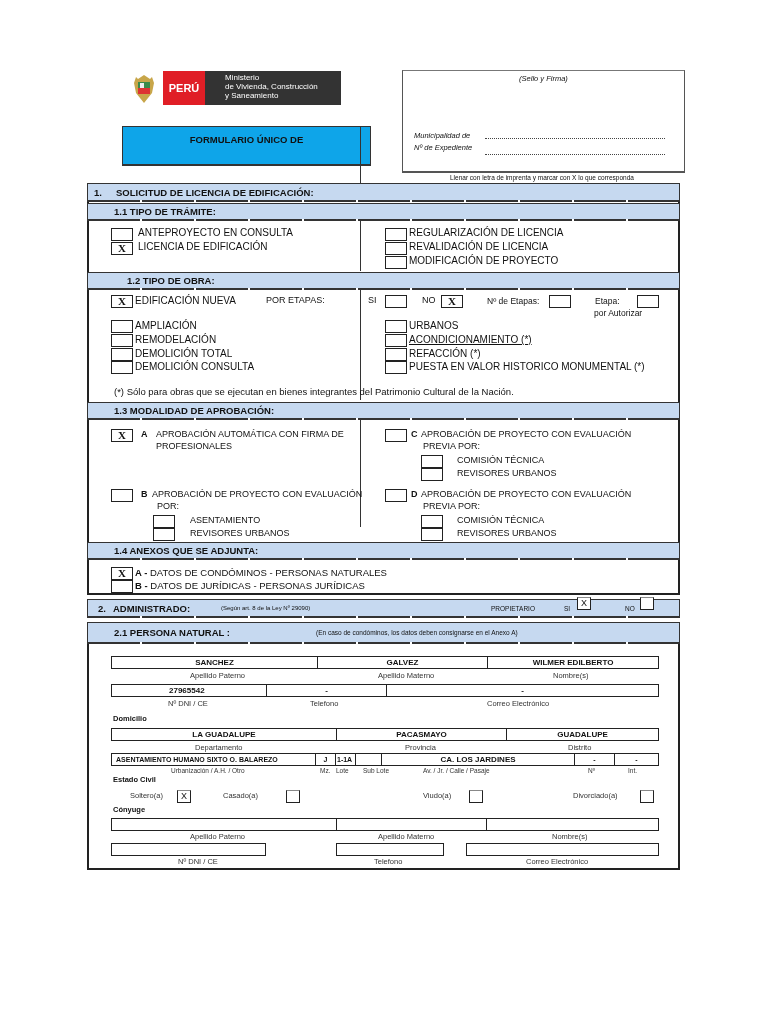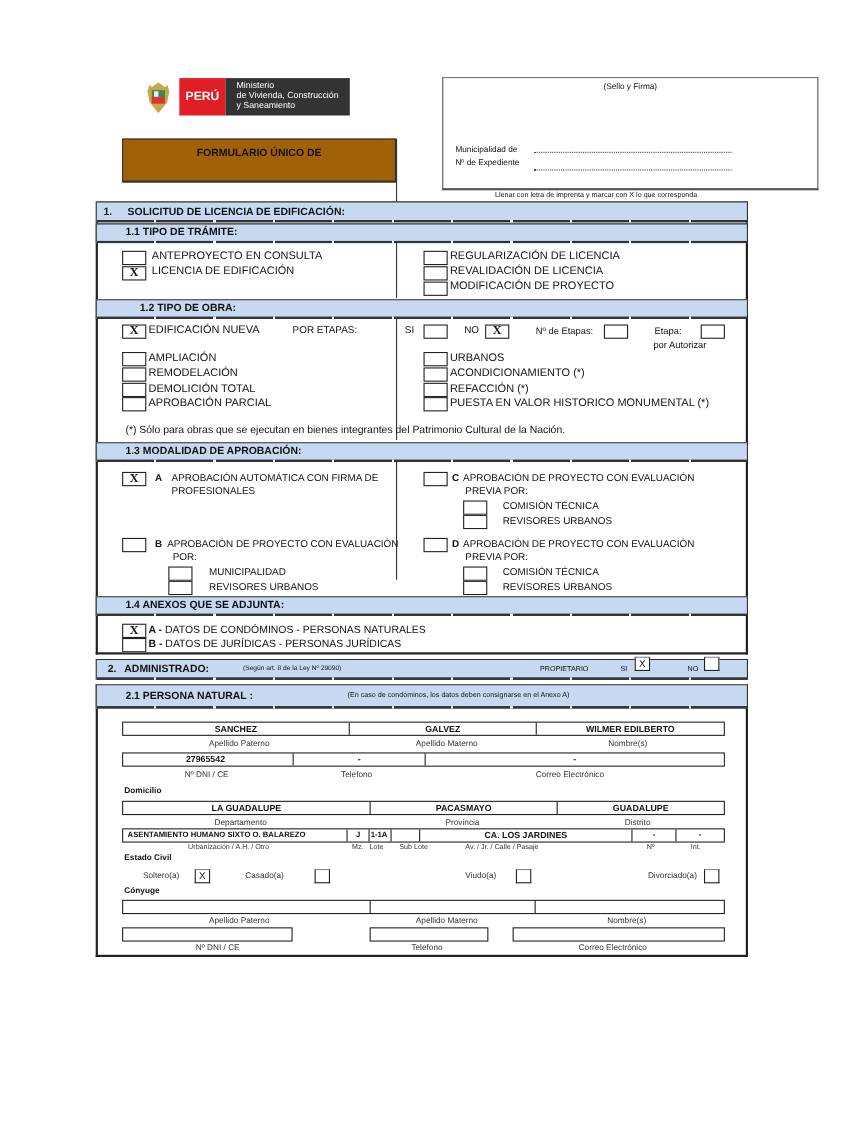--- a/index.html
+++ b/index.html
@@ -21,32 +21,32 @@
 
 <div class="abs" style="left:130px;top:73px;width:28px;height:32px;">
   <svg width="28" height="32" viewBox="0 0 28 32">
       <path d="M14 2 L20 6 L22 4 L24 10 L22 20 L14 30 L6 20 L4 10 L6 4 L8 6 Z" fill="#c8a64a"></path>
       <rect x="8" y="9" width="12" height="12" fill="#3a8a4a"></rect>
       <rect x="8" y="15" width="12" height="6" fill="#d33"></rect>
       <rect x="10" y="10" width="4" height="5" fill="#eee"></rect>
     </svg>
 </div>
 <div class="abs" style="left:163px;top:71px;width:42px;height:34px;background:#e01e26;color:#fff;font-size:11px;font-weight:bold;display:flex;align-items:center;justify-content:center;">PERÚ</div>
-<div class="abs" style="left:205px;top:71px;width:113px;height:34px;background:#333;color:#fff;font-size:8px;line-height:9px;padding:2px 10px;">
+<div class="abs" style="left:205px;top:71px;width:136px;height:34px;background:#333;color:#fff;font-size:8px;line-height:9px;padding:2px 20px;">
   <div>Ministerio</div>
   <div>de Vivienda, Construcción</div>
   <div>y Saneamiento</div>
 </div>
 
-<div class="abs" style="left:111px;top:126px;width:249px;height:40px;background:#a16207;border:1.5px solid #333;border-bottom:2px solid #333;text-align:center;font-weight:bold;font-size:9.5px;line-height:13px;padding-top:6px;">
+<div class="abs" style="left:122px;top:126px;width:249px;height:40px;background:#0ea5e9;border:1.5px solid #333;border-bottom:2px solid #333;text-align:center;font-weight:bold;font-size:9.5px;line-height:13px;padding-top:6px;">
   <div>FORMULARIO ÚNICO DE</div>
 </div>
 <div class="abs" style="left:360px;top:126px;width:1px;height:60px;background:#333;"></div>
 
-<div class="abs" style="left:402px;top:70px;width:342px;height:103px;border-left:1.5px solid #555;border-top:1.5px solid #777;border-right:1.5px solid #555;border-bottom:2.5px solid #555;">
+<div class="abs" style="left:402px;top:70px;width:283px;height:103px;border-left:1.5px solid #555;border-top:1.5px solid #777;border-right:1.5px solid #555;border-bottom:2.5px solid #555;font-style:italic;">
   <div class="abs" style="left:0;right:0;top:3px;text-align:center;font-size:7.5px;">(Sello y Firma)</div>
   <div class="abs" style="left:11px;top:60px;font-size:7.5px;">Municipalidad de</div>
   <div class="abs" style="left:82px;top:67px;width:180px;border-bottom:1px dotted #444;"></div>
   <div class="abs" style="left:11px;top:72px;font-size:7.5px;">Nº de Expediente</div>
   <div class="abs" style="left:82px;top:83px;width:180px;border-bottom:1px dotted #444;"></div>
 </div>
 <div class="abs" style="left:450px;top:174px;font-size:6.5px;">Llenar con letra de imprenta y marcar con X lo que corresponda</div>
 
 <div class="bar" style="left:87px;top:183px;width:593px;height:19px;">
   <span style="position:absolute;left:6px;">1.</span>
@@ -93,26 +93,26 @@
 <div class="lbl" style="left:594px;top:308px;font-size:8.5px;">por Autorizar</div>
 <div class="box" style="left:637px;top:295px;"></div>
 
 <div class="box" style="left:111px;top:320px;"></div>
 <div class="lbl" style="left:135px;top:320px;">AMPLIACIÓN</div>
 <div class="box" style="left:111px;top:334px;"></div>
 <div class="lbl" style="left:135px;top:334px;">REMODELACIÓN</div>
 <div class="box" style="left:111px;top:348px;"></div>
 <div class="lbl" style="left:135px;top:348px;">DEMOLICIÓN TOTAL</div>
 <div class="box" style="left:111px;top:361px;"></div>
-<div class="lbl" style="left:135px;top:361px;">APROBACIÓN PARCIAL</div>
+<div class="lbl" style="left:135px;top:361px;">DEMOLICIÓN CONSULTA</div>
 
 <div class="box" style="left:385px;top:320px;"></div>
 <div class="lbl" style="left:409px;top:320px;">URBANOS</div>
 <div class="box" style="left:385px;top:334px;"></div>
-<div class="lbl" style="left:409px;top:334px;">ACONDICIONAMIENTO (*)</div>
+<div class="lbl" style="left:409px;top:334px;text-decoration:underline;">ACONDICIONAMIENTO (*)</div>
 <div class="box" style="left:385px;top:348px;"></div>
 <div class="lbl" style="left:409px;top:348px;">REFACCIÓN (*)</div>
 <div class="box" style="left:385px;top:361px;"></div>
 <div class="lbl" style="left:409px;top:361px;">PUESTA EN VALOR HISTORICO MONUMENTAL (*)</div>
 
 <div class="lbl" style="left:114px;top:386px;font-size:9.5px;background:transparent;">(*) Sólo para obras que se ejecutan en bienes integrantes del Patrimonio Cultural de la Nación.</div>
 
 <div class="bar" style="left:87px;top:402px;width:593px;height:18px;">
   <span style="position:absolute;left:26px;">1.3 MODALIDAD DE APROBACIÓN:</span>
   <div class="dash"></div>
@@ -131,21 +131,21 @@
 <div class="box" style="left:421px;top:455px;"></div>
 <div class="lbl" style="left:457px;top:455px;font-size:9px;">COMISIÓN TÉCNICA</div>
 <div class="box" style="left:421px;top:468px;"></div>
 <div class="lbl" style="left:457px;top:468px;font-size:9px;">REVISORES URBANOS</div>
 
 <div class="box" style="left:111px;top:489px;"></div>
 <div class="lbl" style="left:141px;top:489px;font-size:9px;font-weight:bold;">B</div>
 <div class="lbl" style="left:152px;top:489px;font-size:9px;">APROBACIÓN DE PROYECTO CON EVALUACIÓN</div>
 <div class="lbl" style="left:157px;top:501px;font-size:9px;">POR:</div>
 <div class="box" style="left:153px;top:515px;"></div>
-<div class="lbl" style="left:190px;top:515px;font-size:9px;">MUNICIPALIDAD</div>
+<div class="lbl" style="left:190px;top:515px;font-size:9px;">ASENTAMIENTO</div>
 <div class="box" style="left:153px;top:528px;"></div>
 <div class="lbl" style="left:190px;top:528px;font-size:9px;">REVISORES URBANOS</div>
 
 <div class="box" style="left:385px;top:489px;"></div>
 <div class="lbl" style="left:411px;top:489px;font-size:9px;font-weight:bold;">D</div>
 <div class="lbl" style="left:421px;top:489px;font-size:9px;">APROBACIÓN DE PROYECTO CON EVALUACIÓN</div>
 <div class="lbl" style="left:423px;top:501px;font-size:9px;">PREVIA POR:</div>
 <div class="box" style="left:421px;top:515px;"></div>
 <div class="lbl" style="left:457px;top:515px;font-size:9px;">COMISIÓN TÉCNICA</div>
 <div class="box" style="left:421px;top:528px;"></div>
@@ -225,21 +225,21 @@
 <div class="cap" style="left:588px;top:767px;font-size:6.5px;">Nº</div>
 <div class="cap" style="left:628px;top:767px;font-size:6.5px;">Int.</div>
 
 <div class="lbl" style="left:113px;top:775px;font-size:7.5px;font-weight:bold;">Estado Civil</div>
 <div class="lbl" style="left:130px;top:791px;font-size:7.5px;color:#333;">Soltero(a)</div>
 <div class="cb" style="left:177px;top:790px;">X</div>
 <div class="lbl" style="left:223px;top:791px;font-size:7.5px;color:#333;">Casado(a)</div>
 <div class="cb" style="left:286px;top:790px;"></div>
 <div class="lbl" style="left:423px;top:791px;font-size:7.5px;color:#333;">Viudo(a)</div>
 <div class="cb" style="left:469px;top:790px;"></div>
-<div class="lbl" style="left:573px;top:791px;font-size:7.5px;color:#333;margin-left:16px;">Divorciado(a)</div>
+<div class="lbl" style="left:573px;top:791px;font-size:7.5px;color:#333;">Divorciado(a)</div>
 <div class="cb" style="left:640px;top:790px;"></div>
 
 <div class="lbl" style="left:113px;top:805px;font-size:7.5px;font-weight:bold;">Cónyuge</div>
 <div class="field" style="left:111px;top:818px;width:548px;">
   <div style="width:225px;"></div>
   <div style="width:150px;"></div>
   <div style="flex:1;"></div>
 </div>
 <div class="cap" style="left:190px;top:832px;">Apellido Paterno</div>
 <div class="cap" style="left:378px;top:832px;">Apellido Materno</div>

